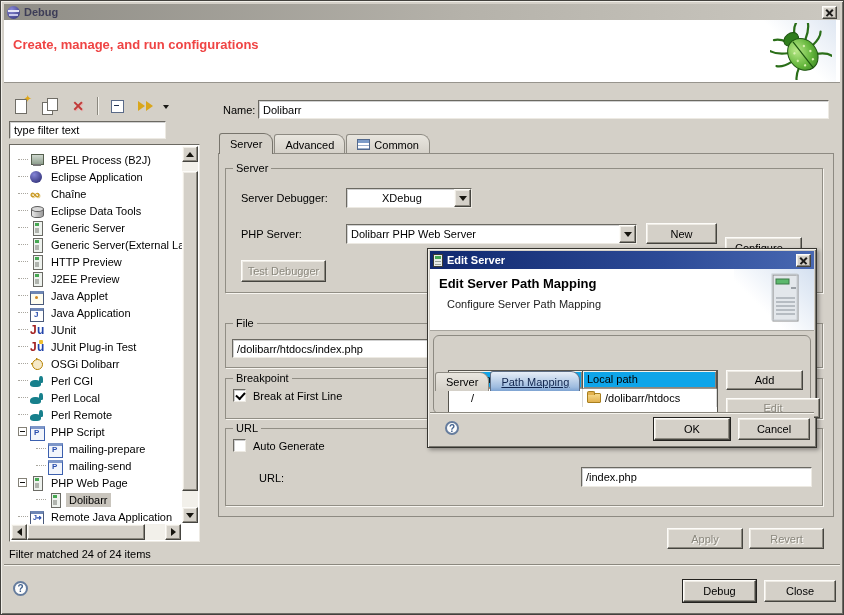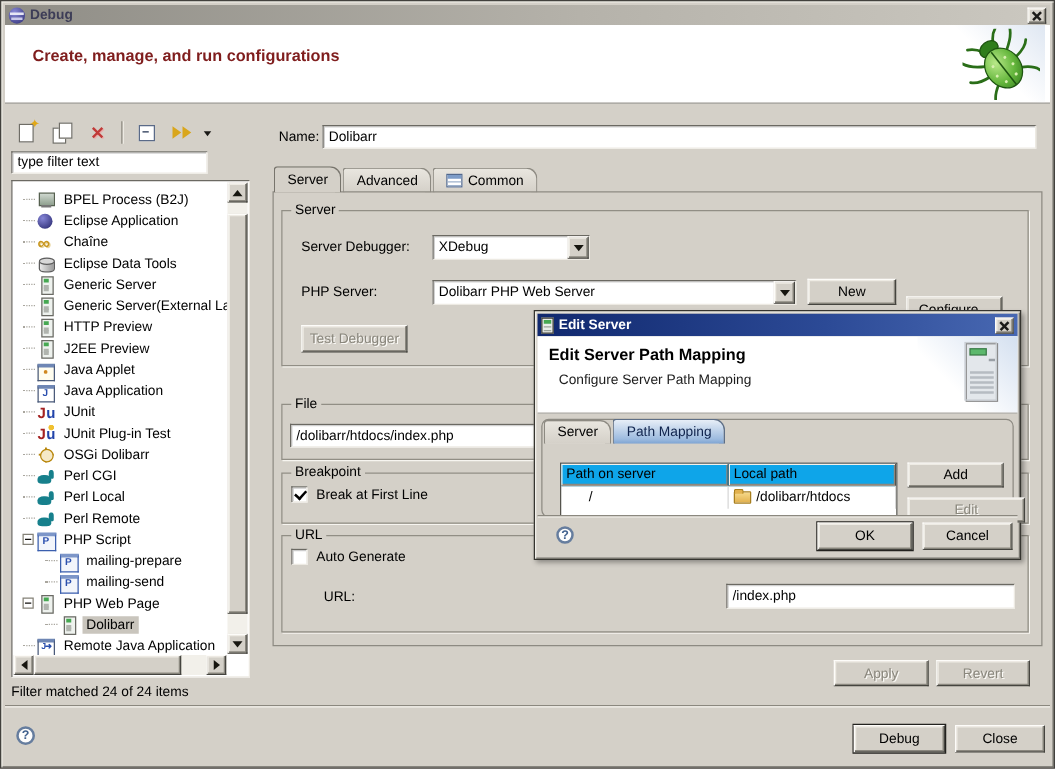--- a/index.html
+++ b/index.html
@@ -35,21 +35,21 @@
     content:""; position:absolute; left:2px; top:5px; width:9px; height:1.6px; background:#1c1b19;
   }
   .close-x::before { transform:rotate(45deg); }
   .close-x::after  { transform:rotate(-45deg); }
 
   
   .banner {
     position:absolute; top:19px; left:3px; right:3px; height:63px; background:#fff;
     border-bottom:1px solid #97948d;
   }
-  .banner-title { position:absolute; left:9px; top:17px; font-weight:bold; font-size:13px; color:#7f1d1d;margin-left:13px; }
+  .banner-title { position:absolute; left:9px; top:17px; font-weight:bold; font-size:13px; color:#ef4444; }
   .banner-art { position:absolute; right:4px; top:0; width:72px; height:62px;
     background:linear-gradient(225deg,#dfe7f2 0%, rgba(255,255,255,0) 55%); }
   .banner-art svg { position:absolute; right:4px; top:3px; }
 
   
   .btn {
     position:absolute; background:#d4d0c8; font-size:11px; color:#000; text-align:center;
     border:1px solid; border-color:#fdfcf9 #45443f #45443f #fdfcf9;
     box-shadow: inset -1px -1px 0 #8b887f, inset 1px 1px 0 #eeebe4;
     display:flex; align-items:center; justify-content:center; cursor:default;
@@ -99,21 +99,21 @@
     background:linear-gradient(#e9e6df,#d4d0c8); font-size:11px; margin-right:1px; position:relative;
   }
   .main-tabs .tab.active { background:#d4d0c8; height:21px; z-index:3; border-color:#77746c; }
   .tab-icon.table-icon { width:13px; height:11px; background:#fff; border:1px solid #53698c; position:relative; display:inline-block; }
   .tab-icon.table-icon::before { content:""; position:absolute; left:0; right:0; top:0; height:3px; background:#7d9cc8; }
   .tab-icon.table-icon::after { content:""; position:absolute; left:0; right:0; top:5px; height:1px; background:#9db1cc; box-shadow:0 3px 0 #9db1cc; }
 
   .dlg-tabs .tab { height:19px; border-radius:3px 9px 0 0; }
   .dlg-tabs .tab.active {
     background:linear-gradient(#e7eef7,#9dbbdf 80%,#7da3d2);
-    color:#10244d; border-color:#5e6e85; z-index:3; height:20px;
+    color:#10244d; text-decoration:underline; border-color:#5e6e85; z-index:3; height:20px;margin-top:36px;
   }
 
   
   .toolbar { position:absolute; left:10px; top:94px; height:22px; display:flex; align-items:center; gap:6px; }
   .tool { width:22px; height:20px; position:relative; display:flex; align-items:center; justify-content:center; }
   .tool-sep { width:2px; height:18px; border-left:1px solid #8b887f; border-right:1px solid #f4f2ec; margin:0 2px; }
   .ic-new::before { content:""; position:absolute; left:4px; top:3px; width:10px; height:13px; background:#fff; border:1px solid #6f6d66; }
   .ic-new::after { content:"✦"; position:absolute; right:1px; top:-3px; color:#e0a818; font-size:10px; }
   .ic-dup::before { content:""; position:absolute; left:3px; top:6px; width:9px; height:11px; background:#fff; border:1px solid #6f6d66; }
   .ic-dup::after  { content:""; position:absolute; left:8px; top:2px; width:9px; height:11px; background:#fff; border:1px solid #6f6d66; }
@@ -438,21 +438,21 @@
         <span class="tab-icon table-icon"></span>
         <span>Common</span>
       </div>
     </div>
   <div class="content-border"></div>
 
   <div class="groupbox" style="left:224px; top:167px; width:598px; height:125px;">
     <span class="glabel">Server</span>
   </div>
   <div class="label" style="left:240px; top:191px;">Server Debugger:</div>
-  <div class="combo" style="left:345px; top:187px; width:126px; height:20px;">
+  <div class="combo" style="left:345px; top:187px; width:126px; height:20px;padding-left:31px;">
     <span class="cval">XDebug</span>
     <span class="cbtn">
         <span class="tri-down"></span>
       </span>
   </div>
   <div class="label" style="left:240px; top:227px;">PHP Server:</div>
   <div class="combo" style="left:345px; top:223px; width:291px; height:20px;">
     <span class="cval">Dolibarr PHP Web Server</span>
     <span class="cbtn">
         <span class="tri-down"></span>

